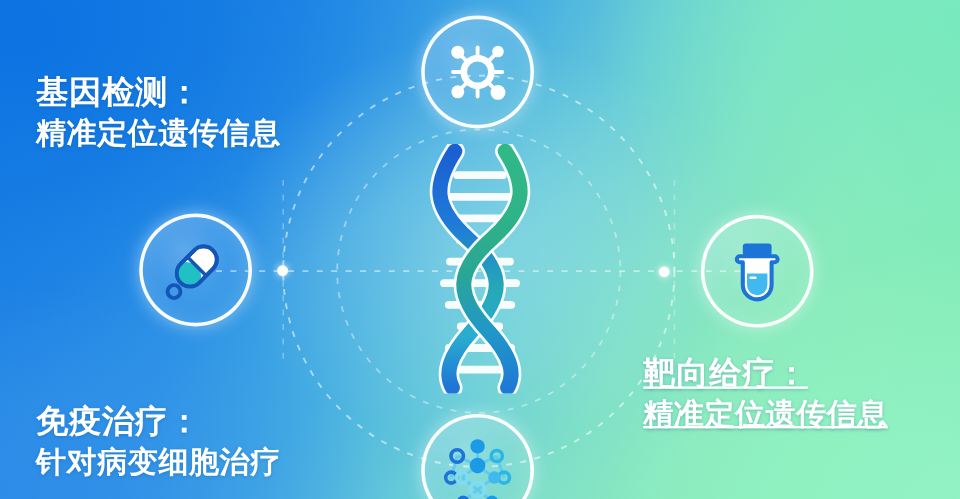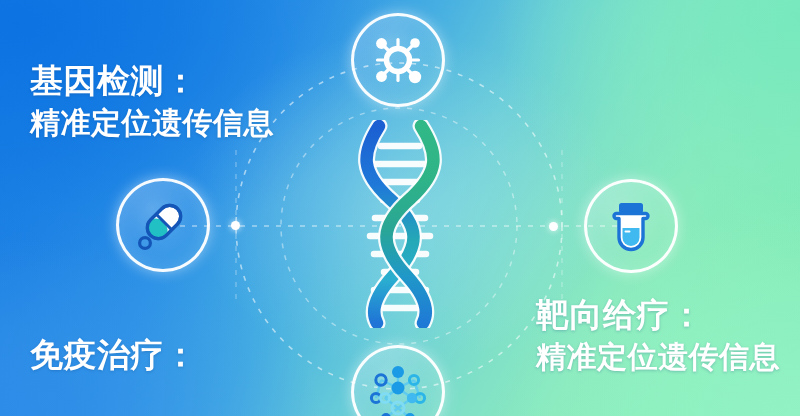--- a/index.html
+++ b/index.html
@@ -126,26 +126,26 @@
   
   .caption {
     position: absolute;
     color: #ffffff;
     font-weight: 700;
     line-height: 1.30;
     letter-spacing: 0.5px;
     text-shadow: 0 1px 3px rgba(10,60,120,0.26);
     white-space: nowrap;
   }
-  .caption .ln1 { display: block; font-size: 33px; }
-  .caption .ln2 { display: block; font-size: 30px; }
+  .caption .ln1 { display: block; font-size: 27px; }
+  .caption .ln2 { display: block; font-size: 25px; }
 
   #caption-gene     { left: 30px;  top: 60px;  }
   #caption-immune   { left: 30px;  top: 294px; margin-top: 40px; }
-  #caption-targeted { left: 536px; top: 294px; }
+  #caption-targeted { left: 536px; top: 294px; text-decoration: underline; }
 </style>
 </head>
 <body>
 
 <div id="stage">
 
   <div class="bg-base"></div>
   <div class="bg-tl"></div>
   <div class="bg-bl"></div>
   <div class="bg-tr"></div>
@@ -278,20 +278,21 @@
     <path d="M78 6 C 96 34, 96 52, 68 78 C 36 106, 36 126, 64 156 C 84 178, 86 192, 80 203" fill="none" stroke="url(#strandB)" stroke-width="12.5" stroke-linecap="round"></path>
   </svg>
 
   <div class="caption" id="caption-gene">
     <span class="ln1">基因检测：</span>
     <span class="ln2">精准定位遗传信息</span>
   </div>
 
   <div class="caption" id="caption-immune">
     <span class="ln1">免疫治疗：</span>
+    <span class="ln2">针对病变细胞治疗</span>
   </div>
 
   <div class="caption" id="caption-targeted">
     <span class="ln1">靶向给疗：</span>
     <span class="ln2">精准定位遗传信息</span>
   </div>
 
 </div>
 
 </body></html>

